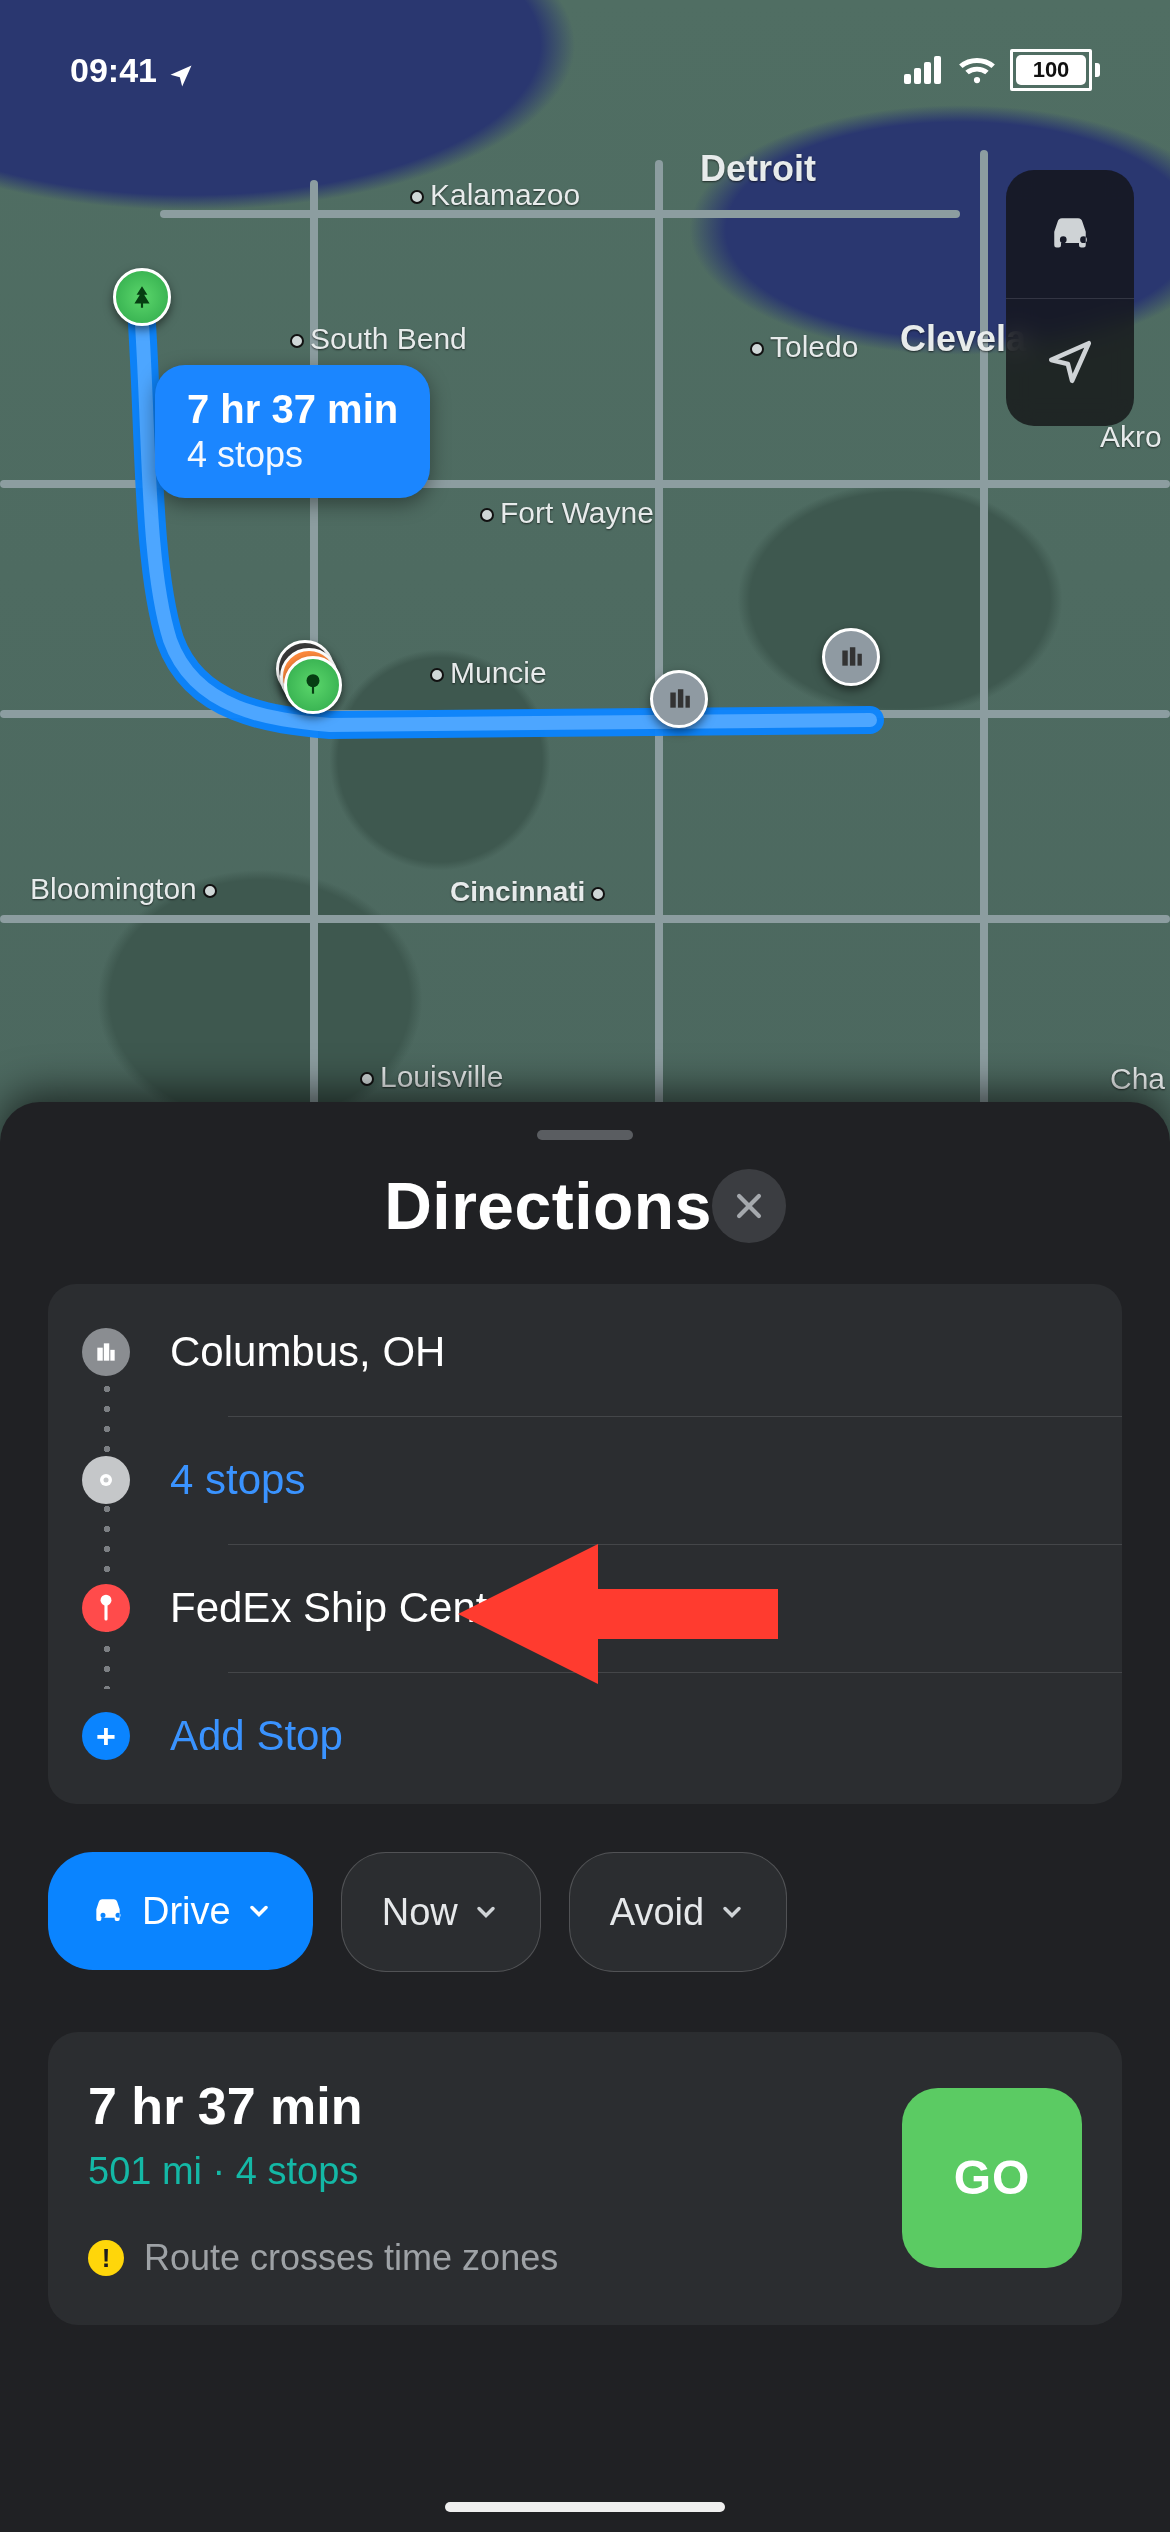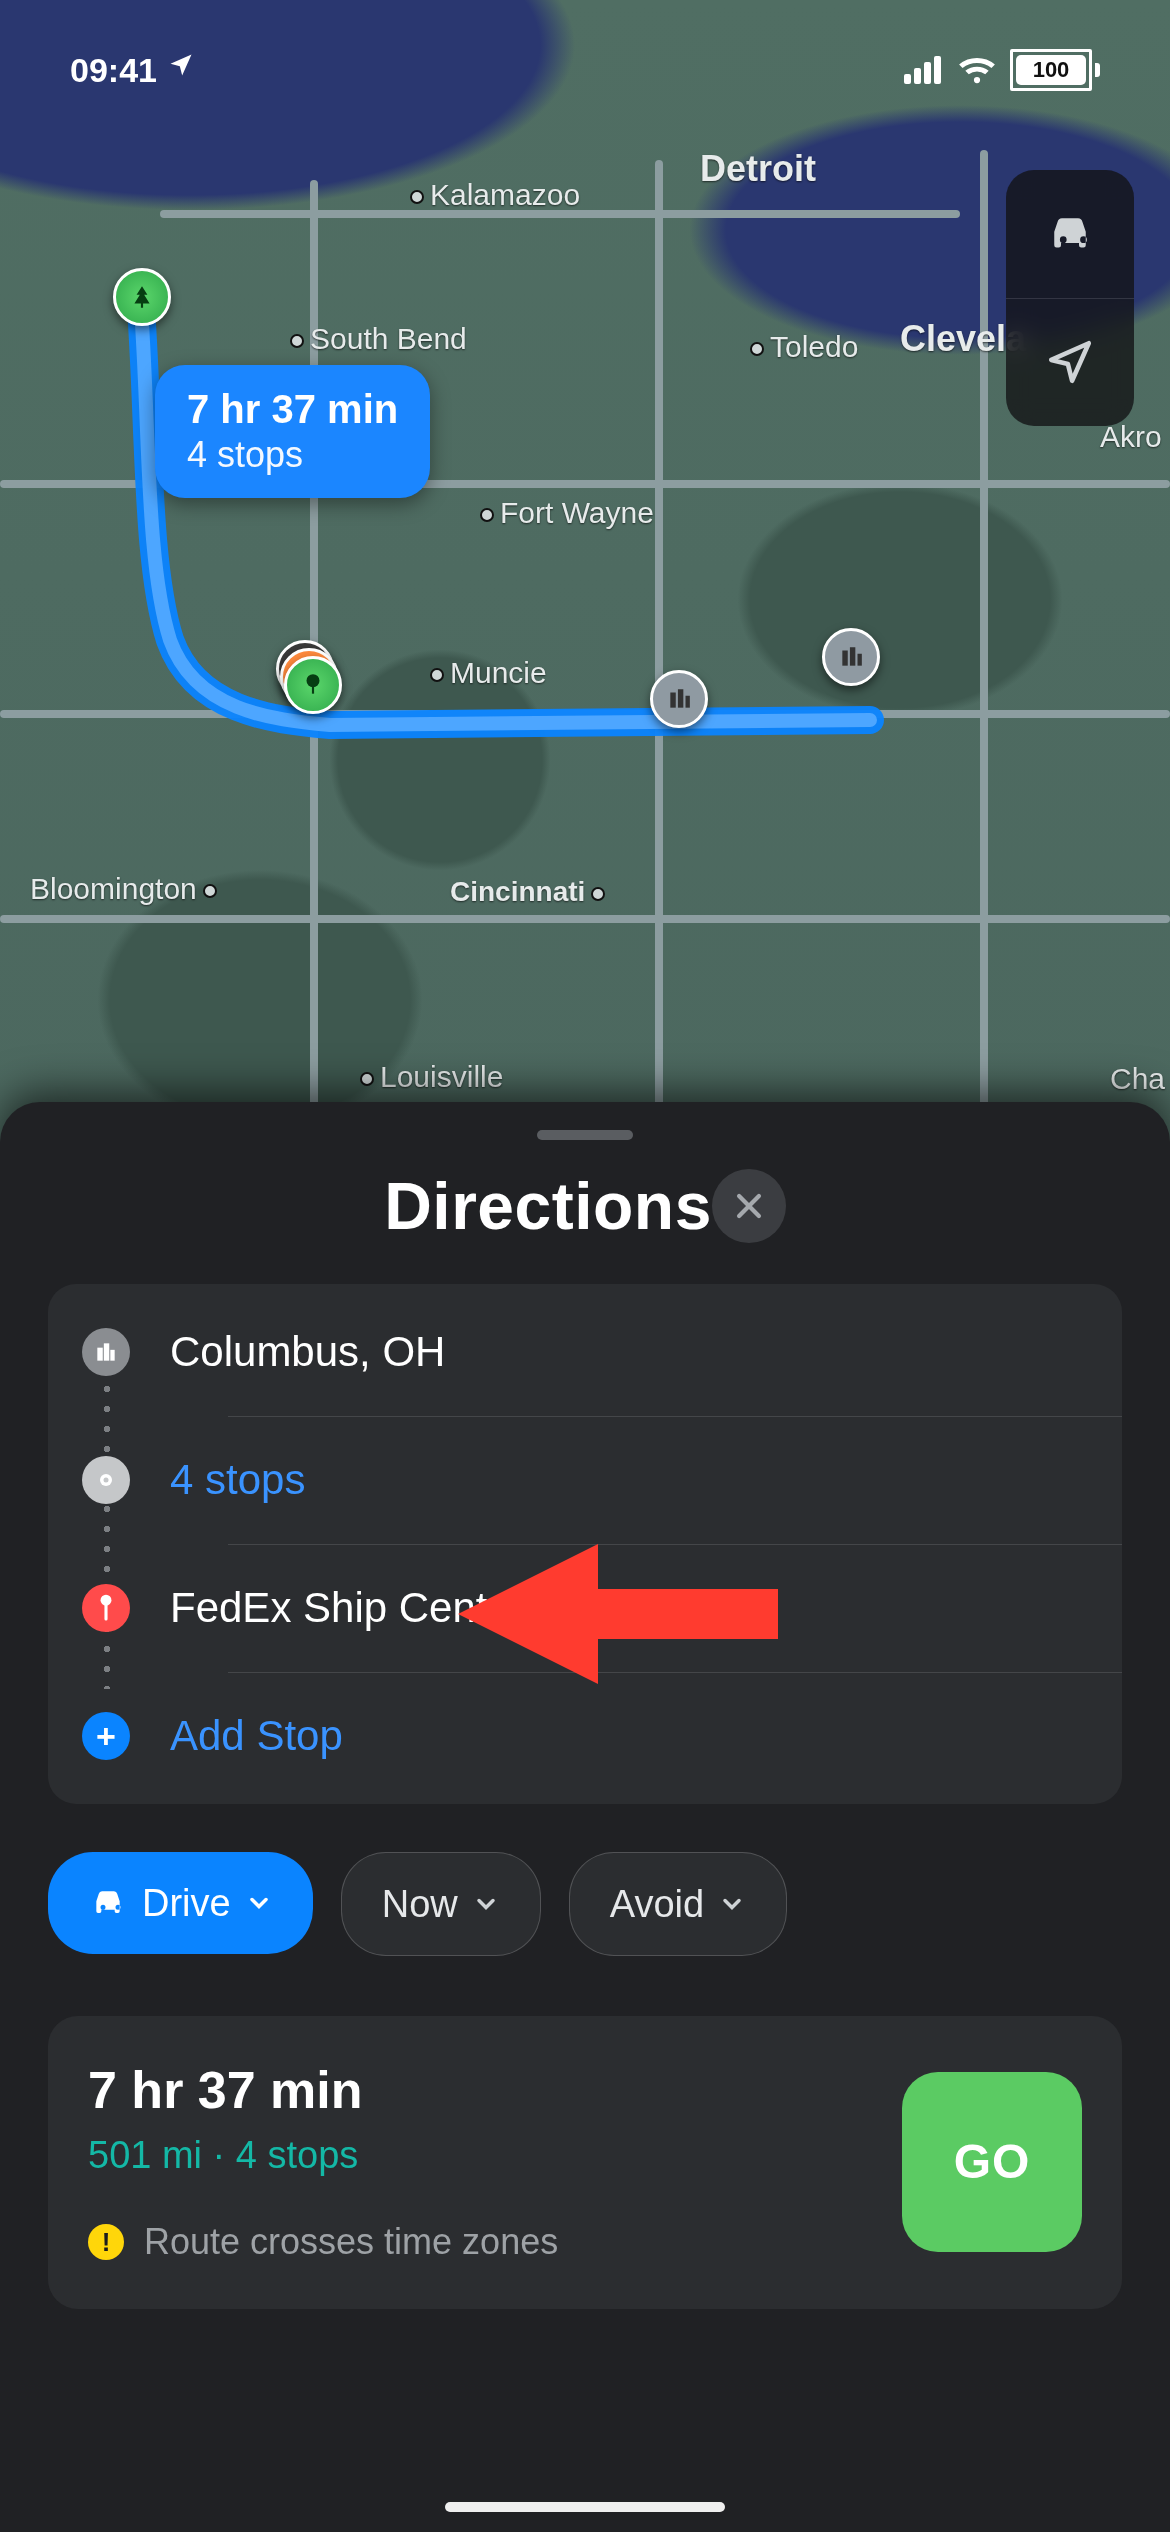--- a/index.html
+++ b/index.html
@@ -26,21 +26,21 @@
       radial-gradient(170px 170px at 440px 760px, #3e584f 0%, #3e584f 60%, transparent 65%),
       radial-gradient(250px 180px at 900px 600px, #3e584f 0%, #3e584f 60%, transparent 65%),
       radial-gradient(250px 200px at 260px 1000px, #3e584f 0%, #3e584f 60%, transparent 65%),
       linear-gradient(#506e63, #4c685f);
   }
   .status-bar {
     position: absolute; top: 0; left: 0; right: 0; height: 140px;
     display: flex; align-items: center; justify-content: space-between;
     padding: 0 70px; color: #fff; font-weight: 600; font-size: 34px;
   }
-  .status-left { display: flex; align-items: flex-start; gap: 10px; }
+  .status-left { display: flex; align-items: flex-end; gap: 10px; }
   .status-right { display: flex; align-items: center; gap: 14px; }
   .road-h, .road-v { position: absolute; background: #8c9da0; }
   .road-h { height: 8px; border-radius: 4px; }
   .road-v { width: 8px; border-radius: 4px; }
   .city-label {
     position: absolute; color: #e7ebeb; font-size: 30px; font-weight: 500;
     text-shadow: 0 1px 2px rgba(0,0,0,.6);
   }
   .city-dot {
     display:inline-block; width:10px; height:10px; border-radius:50%;
@@ -115,21 +115,21 @@
     background-image: radial-gradient(circle, #7c7f83 3px, transparent 3.5px);
     background-size: 8px 20px; background-repeat: repeat-y; background-position: center top;
   }
   .arrow-annot {
     position:absolute; left:410px; top:250px; width:340px; height:160px;
     pointer-events:none;
   }
   .pills { display:flex; gap:28px; margin:48px 0 60px; }
   .pill {
     height:90px; border-radius:45px; display:flex; align-items:center; gap:14px;
-    padding: 6px 40px; font-size:38px; font-weight:500;
+    padding: 14px 40px; font-size:38px; font-weight:500;
     background:#2b2d30; color:#e6e8ea; border:1px solid rgba(255,255,255,.18);
   }
   .pill.primary { background:#0a84ff; color:#fff; border:none; }
   .route-card {
     background:#2b2d30; border-radius:30px; padding: 44px 40px 46px;
     display:flex; align-items:center; justify-content:space-between; gap:30px;
   }
   .route-info { display:flex; flex-direction:column; gap:14px; }
   .route-time { font-size:52px; font-weight:700; color:#fff; }
   .route-sub  { font-size:38px; color:#14b8a6; }

